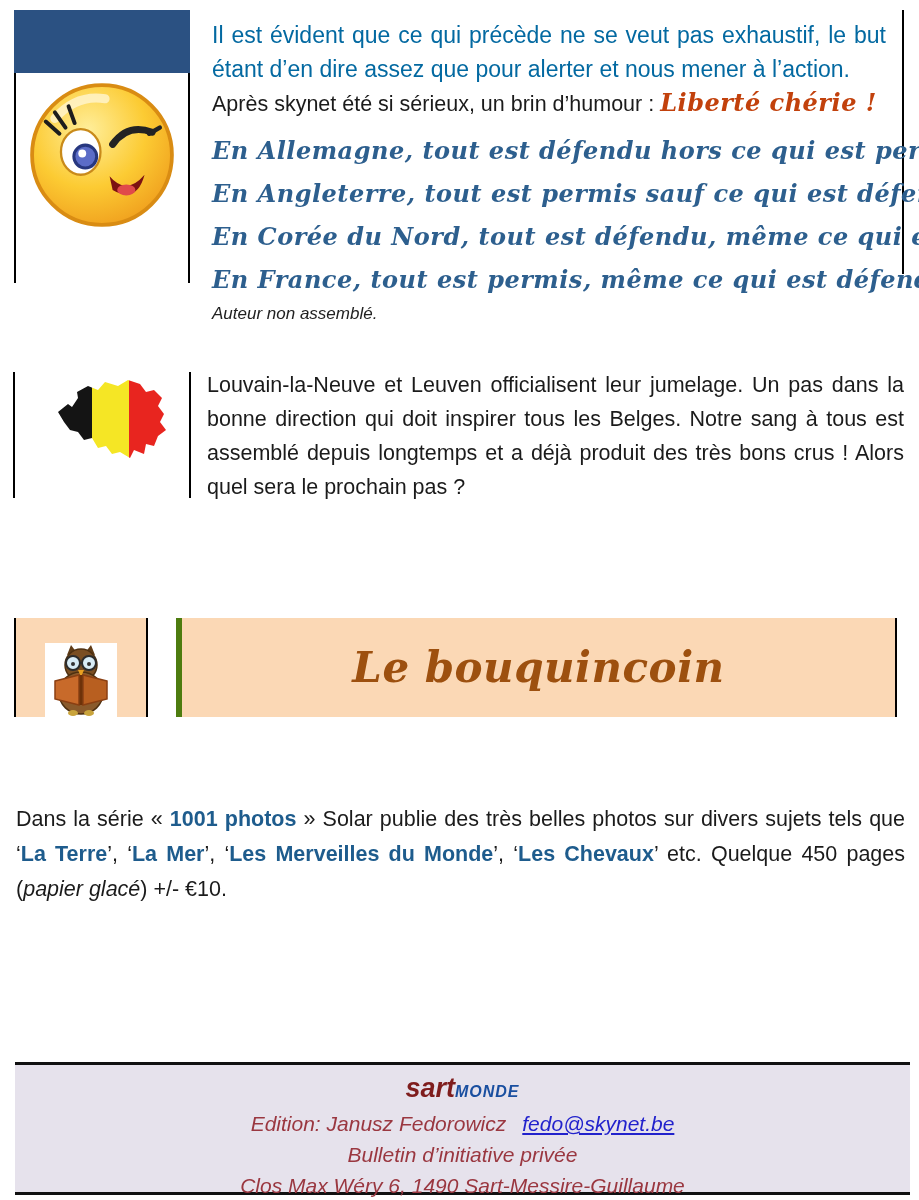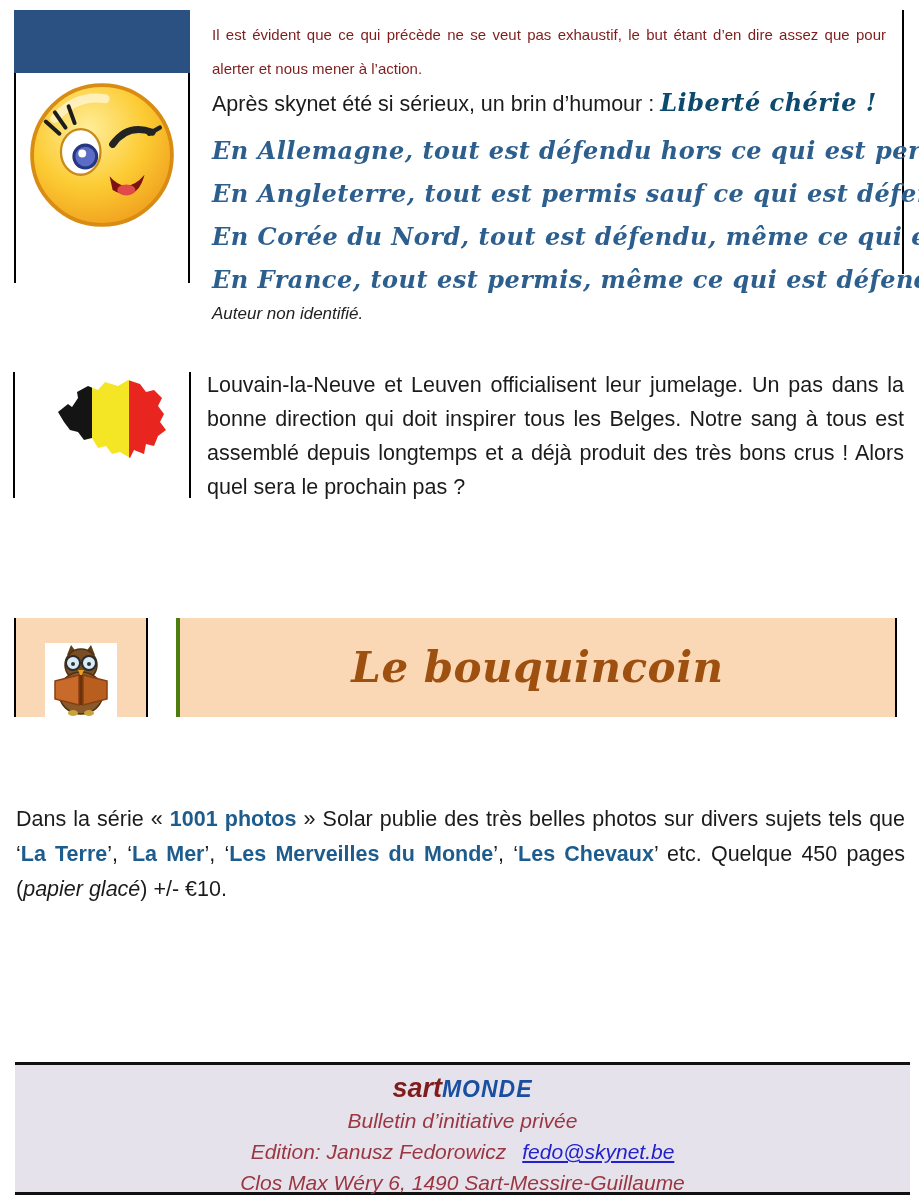--- a/index.html
+++ b/index.html
@@ -16,64 +16,64 @@
   .top-blue-rect { position:absolute; left:14px; top:10px; width:176px; height:63px; background:#2b5182; }
   .smiley-cell {
     position:absolute; left:14px; top:73px; width:176px; height:210px;
     border-left:2px solid #000; border-right:2px solid #000;
     box-sizing:border-box; display:flex; justify-content:center; align-items:flex-start;
   }
   .top-text {
     position:absolute; left:206px; top:10px; width:698px; height:264px;
     border-right:2px solid #000; box-sizing:border-box; padding:8px 16px 0 6px;
   }
-  .body-par { font-size:15px; line-height:34px; text-align:justify; color:#7f1d1d; }
+  .body-par { font-size:23px; line-height:34px; text-align:justify; color:#0369a1; }
   .humour-line { font-size:21.5px; line-height:34px; white-space:nowrap; }
-  .script-blue { color:#0c4a6e;margin-top:44px; }
+  .script-blue { color:#c2410c;margin-top:44px; }
   .humour-script { font-size:24px; }
   .quote-line { font-size:24px; line-height:43px; color:#2d5f8e; white-space:nowrap; }
   .author-line { font-size:17px; font-style:italic; color:#222; line-height:22px; margin-top:2px; }
 
   
   .bel-border { position:absolute; width:2px; height:126px; background:#000; top:372px; }
   .bel-border.left { left:13px; }
   .bel-border.mid  { left:189px; }
   .belgium-img { position:absolute; left:50px; top:374px; width:120px; height:95px; }
   .bel-text { position:absolute; left:207px; top:368px; width:697px; font-size:21.5px; line-height:34px; text-align:justify; }
 
   
   .owl-cell {
     position:absolute; left:14px; top:618px; width:134px; height:99px;
     background:#fbd8b5; border-left:2px solid #000; border-right:2px solid #000; box-sizing:border-box;
   }
   .owl-box { position:absolute; left:50%; transform:translateX(-50%); bottom:0; width:72px; height:74px; background:#fff; }
   .banner {
     position:absolute; left:176px; top:618px; width:721px; height:99px;
-    background:#fbd8b5; border-left:4px solid #4d7c0f; border-right:2px solid #000; box-sizing:border-box;
+    background:#fbd8b5; border-left:6px solid #4d7c0f; border-right:2px solid #000; box-sizing:border-box;
     display:flex; align-items:center; justify-content:center;
   }
   .banner-title { font-size:42px; color:#9d500f; }
 
   
   .books-par {
     position:absolute; left:16px; top:802px; width:889px;
     font-size:21.5px; line-height:35px; text-align:justify; color:#1b1b1b;
   }
   .book-title { color:#1e5c8d; font-weight:bold; }
   .italic-note { font-style:italic; }
 
   
   .footer {
     position:absolute; left:15px; top:1062px; width:895px; height:133px;
     background:#e6e2ec; border-top:3px solid #111; border-bottom:3px solid #111;
     box-sizing:border-box; text-align:center; padding-top:7px;
   }
   .logo-line { font-size:25px; line-height:32px; font-weight:bold; font-style:italic; }
   .logo-sart  { color:#7f1d1d; font-size:27px; }
-  .logo-monde { color:#1a4fa0; font-size:23px; letter-spacing:1px; }
+  .logo-monde { color:#1a4fa0; font-size:16px; letter-spacing:1px; }
   .footer-line { color:#9a3740; font-style:italic; font-size:21px; line-height:31px; }
   .footer-email { color:#2222cc; text-decoration:underline; font-style:italic; margin-left:16px; cursor:pointer; }
 </style>
 </head>
 <body>
 
 <div class="page">
 
   <div class="top-blue-rect"></div>
 
@@ -102,21 +102,21 @@
   </div>
 
   <div class="top-text">
     <div class="body-par">Il est évident que ce qui précède ne se veut pas exhaustif, le but étant d’en dire assez que pour alerter et nous mener à l’action.</div>
     <div class="humour-line"><span>Après skynet été si sérieux, un brin d’humour :  </span><span class="script-font script-blue humour-script">Liberté chérie !</span></div>
     <div style="height:8px"></div>
     <div class="quote-line script-font">En Allemagne, tout est défendu hors ce qui est permis.</div>
     <div class="quote-line script-font">En Angleterre, tout est permis sauf ce qui est défendu.</div>
     <div class="quote-line script-font">En Corée du Nord, tout est défendu, même ce qui est permis.</div>
     <div class="quote-line script-font">En France, tout est permis, même ce qui est défendu.</div>
-    <div class="author-line">Auteur non identifié.</div>
+    <div class="author-line">Auteur non assemblé.</div>
   </div>
 
   <div class="bel-border left"></div>
   <div class="bel-border mid"></div>
 
   <svg class="belgium-img" viewBox="0 0 120 95">
     <defs>
       <clipPath id="belClip">
         <path d="M8,38 L18,30 L22,33 L28,24 L27,18 L38,12 L48,16 L55,8 L68,12 L78,6 L90,10 L96,18 L104,16 L112,24 L108,32 L114,40 L110,48 L116,56 L108,62 L104,72 L96,70 L94,80 L84,76 L80,84 L70,78 L62,80 L56,72 L48,74 L42,64 L34,66 L28,58 L20,56 L14,48 Z"></path>
       </clipPath>
@@ -153,18 +153,18 @@
   </div>
 
   <div class="banner">
     <span class="banner-title script-font">Le bouquincoin</span>
   </div>
 
   <div class="books-par"><span>Dans la série « </span><span class="book-title">1001 photos</span><span> » Solar publie des très belles photos sur divers sujets tels que ‘</span><span class="book-title">La Terre</span><span>’, ‘</span><span class="book-title">La Mer</span><span>’, ‘</span><span class="book-title">Les Merveilles du Monde</span><span>’, ‘</span><span class="book-title">Les Chevaux</span><span>’ etc. Quelque 450 pages (</span><span class="italic-note">papier glacé</span><span>) +/- €10.</span></div>
 
   <div class="footer">
     <div class="logo-line"><span class="logo-sart">sart</span><span class="logo-monde">MONDE</span></div>
+    <div class="footer-line"><span>Edition:  Janusz Fedorowicz</span><a class="footer-email">fedo@skynet.be</a></div>
     <div class="footer-line">Bulletin d’initiative privée</div>
-    <div class="footer-line"><span>Edition:  Janusz Fedorowicz</span><a class="footer-email">fedo@skynet.be</a></div>
     <div class="footer-line">Clos Max Wéry 6, 1490 Sart-Messire-Guillaume</div>
   </div>
 
 </div>
 
 </body></html>

